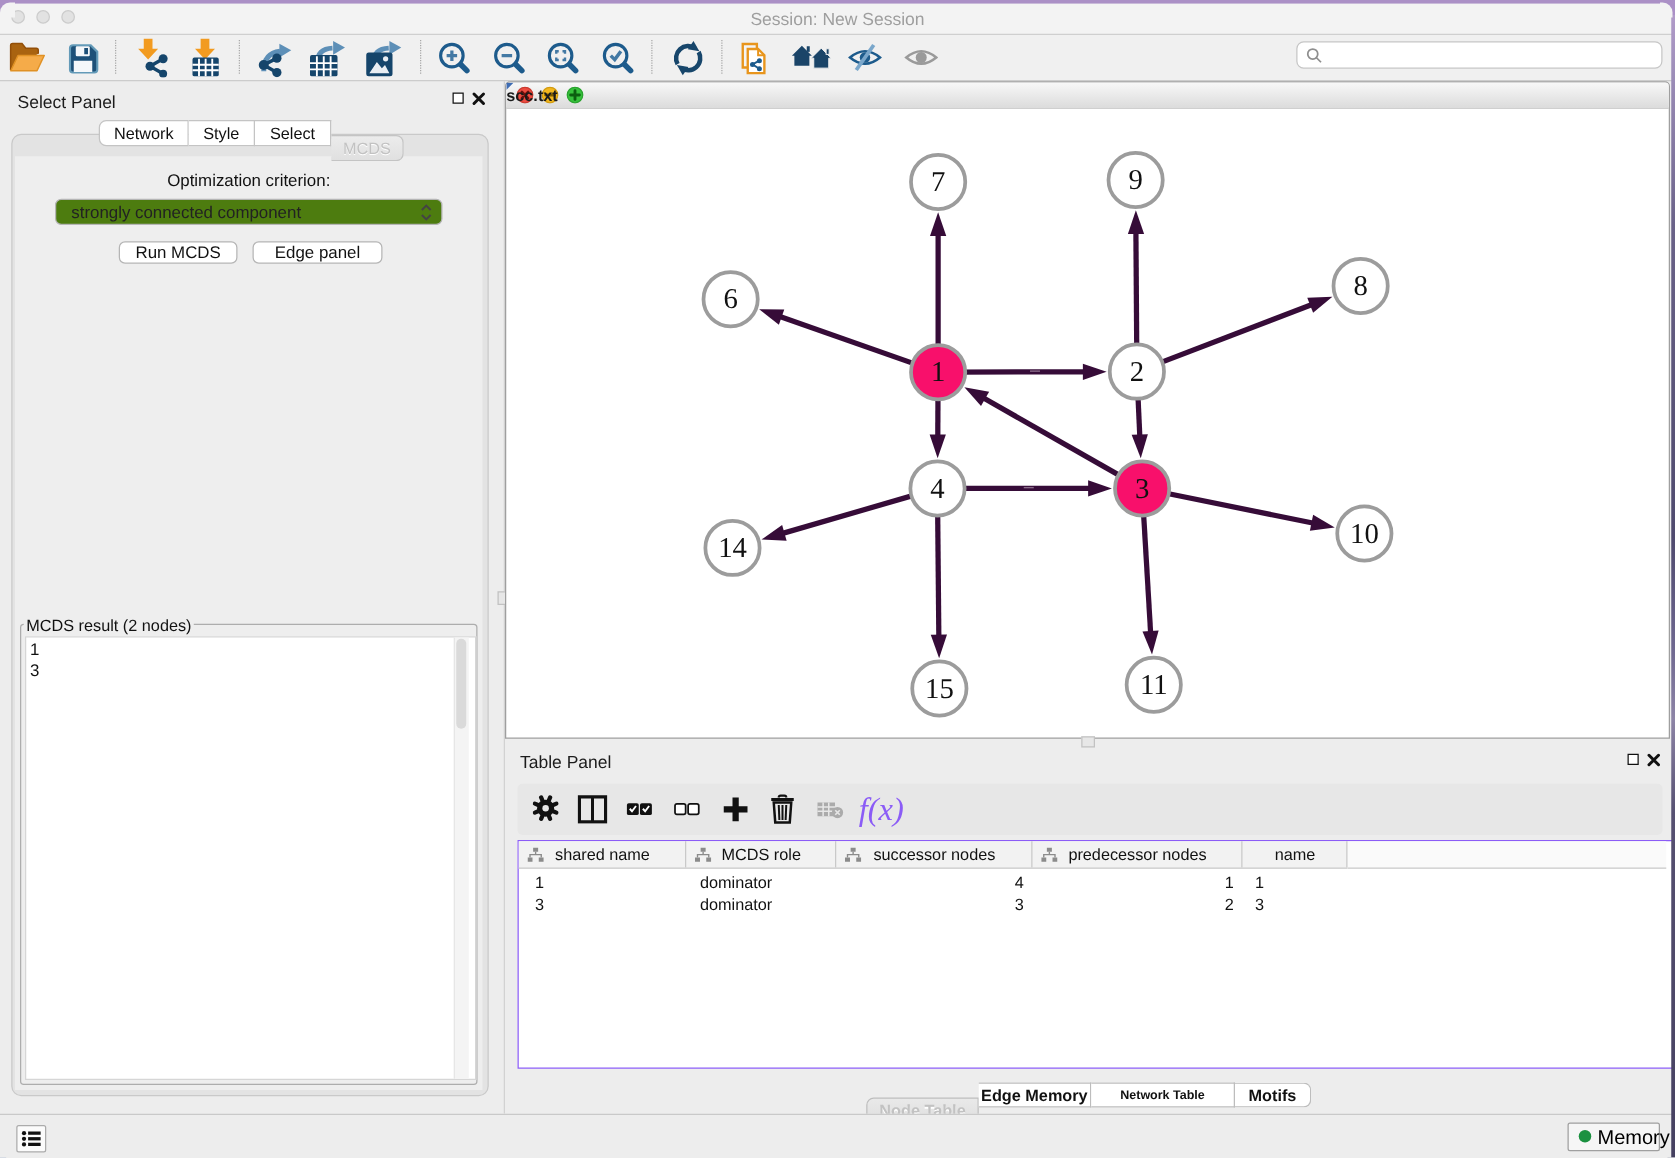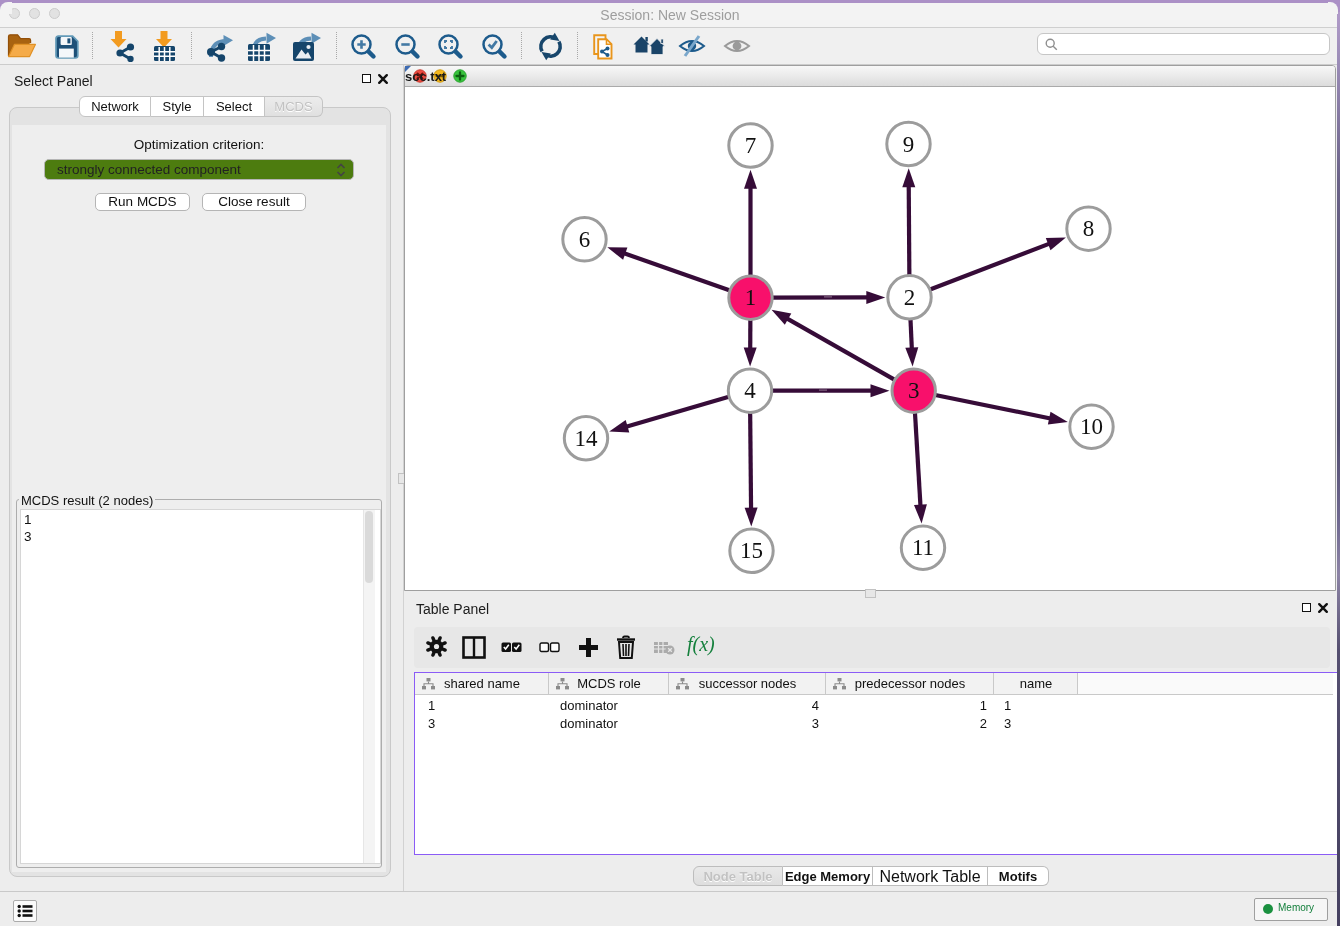--- a/index.html
+++ b/index.html
@@ -1,19 +1,19 @@
 <!DOCTYPE html>
 <html><head>
 <meta charset="utf-8">
 <style>
 html,body{margin:0;padding:0;}
 body{width:1340px;height:926px;overflow:hidden;position:relative;
   font-family:"Liberation Sans",sans-serif;background:#ededed;}
 .ab{position:absolute;}
-.etched{color:#c2c2c2;text-shadow:0 1px 0 #ffffff;}
+.etched{color:#c2c2c2;text-shadow:0 1px 0 #ffffff;margin-top:12px;}
 svg{display:block;}
 </style>
 </head>
 <body>
 
 <div class="ab" style="left:0;top:0;width:1340px;height:3px;background:#ab90c6;"></div>
 <div class="ab" style="z-index:61;left:0;top:0;width:12px;height:12px;background:#ab90c6;"></div>
 <div class="ab" style="z-index:62;left:0;top:2px;width:12px;height:12px;background:#f3f3f3;border-radius:8px 0 0 0;"></div>
 <div class="ab" style="z-index:61;left:1328px;top:0;width:12px;height:12px;background:#ab90c6;"></div>
 <div class="ab" style="z-index:62;left:1328px;top:2px;width:10px;height:12px;background:#f3f3f3;border-radius:0 8px 0 0;"></div>
@@ -185,21 +185,21 @@
 
   <div class="ab" style="left:12px;top:72px;width:374px;text-align:center;font-size:13.5px;color:#111;">Optimization criterion:</div>
   <div class="ab" style="left:44px;top:94px;width:310px;height:21px;background:#4d7c0f;border:1px solid #b5b5b5;border-radius:5px;box-sizing:border-box;">
     <div class="ab" style="left:12px;top:2px;font-size:13.5px;color:#222;">strongly connected component</div>
     <svg class="ab" style="left:289px;top:2px;" width="14" height="16" viewBox="0 0 14 16">
         <path d="M3.5 6 L7 2.5 L10.5 6" fill="none" stroke="#444" stroke-width="1.6"></path>
         <path d="M3.5 10 L7 13.5 L10.5 10" fill="none" stroke="#444" stroke-width="1.6"></path>
       </svg>
   </div>
   <div class="ab" style="left:95px;top:128px;width:95px;height:18px;background:#ffffff;border:1px solid #b5b5b5;border-radius:5px;box-sizing:border-box;text-align:center;font-size:13.5px;line-height:16px;color:#111;">Run MCDS</div>
-  <div class="ab" style="left:202px;top:128px;width:104px;height:18px;background:#ffffff;border:1px solid #b5b5b5;border-radius:5px;box-sizing:border-box;text-align:center;font-size:13.5px;line-height:16px;color:#111;">Close result</div>
+  <div class="ab" style="left:202px;top:128px;width:104px;height:18px;background:#ffffff;border:1px solid #b5b5b5;border-radius:5px;box-sizing:border-box;text-align:center;font-size:13.5px;line-height:16px;color:#111;">Edge panel</div>
 
   <div class="ab" style="left:16px;top:434px;width:366px;height:369px;border:1px solid #adadad;border-radius:3px;box-sizing:border-box;"></div>
   <div class="ab" style="left:19px;top:428px;background:#eeeeee;padding:0 2px;font-size:13px;color:#111;">MCDS result (2 nodes)</div>
   <div class="ab" style="left:20px;top:444px;width:361px;height:355px;background:#ffffff;border:1px solid #d6d6d6;box-sizing:border-box;">
     <div class="ab" style="left:3px;top:1px;font-size:13.5px;color:#111;line-height:17px;">1<br>3</div>
     <div class="ab" style="left:342px;top:0;width:11px;height:353px;background:#f4f4f4;border-left:1px solid #e6e6e6;">
       <div class="ab" style="left:1px;top:1px;width:8px;height:72px;background:#dadada;border-radius:4px;"></div>
     </div>
   </div>
 </div>
@@ -342,21 +342,21 @@
     <line x1="14" y1="9" x2="13.5" y2="21" stroke="#111" stroke-width="1.6"></line>
   </svg>
 
   <svg class="ab" style="left:249px;top:44px;" width="22" height="14" viewBox="0 0 22 14">
     <rect x="1" y="1" width="14" height="11" fill="#ababab"></rect>
     <path d="M1 4.5 L15 4.5 M1 8 L15 8 M5.5 1 L5.5 12 M10 1 L10 12" stroke="#e7e7e7" stroke-width="1.2"></path>
     <circle cx="17" cy="9" r="4.5" fill="#ababab"></circle>
     <path d="M15.2 7.2 L18.8 10.8 M18.8 7.2 L15.2 10.8" stroke="#e7e7e7" stroke-width="1.3"></path>
   </svg>
 
-  <div class="ab" style="left:283px;top:36px;font-family:'Liberation Serif',serif;font-style:italic;font-size:20px;color:#15803d;">f(x)</div>
+  <div class="ab" style="left:283px;top:36px;font-family:'Liberation Serif',serif;font-style:italic;font-size:26px;color:#8b5cf6;">f(x)</div>
 
   <div class="ab" style="left:10px;top:75px;width:1100px;height:183px;background:#ffffff;border:1px solid #8b5cf6;box-sizing:border-box;">
 
     <div class="ab" style="left:0;top:0;width:663px;height:21px;background:#f2f2f2;border-bottom:1px solid #c9c9c9;"></div>
     <div class="ab" style="left:663px;top:0;width:255px;height:21px;background:#fafafa;border-bottom:1px solid #c9c9c9;"></div>
     <div class="ab" style="left:0;top:0;width:134px;height:21px;text-align:center;font-size:13px;line-height:21px;color:#111;">shared name</div>
     <div class="ab" style="left:134px;top:0;width:120px;height:21px;text-align:center;font-size:13px;line-height:21px;color:#111;">MCDS role</div>
     <div class="ab" style="left:254px;top:0;width:157px;height:21px;text-align:center;font-size:13px;line-height:21px;color:#111;">successor nodes</div>
     <div class="ab" style="left:411px;top:0;width:168px;height:21px;text-align:center;font-size:13px;line-height:21px;color:#111;">predecessor nodes</div>
     <div class="ab" style="left:579px;top:0;width:84px;height:21px;text-align:center;font-size:13px;line-height:21px;color:#111;">name</div>
@@ -407,32 +407,32 @@
     <div class="ab" style="left:589px;top:25px;font-size:13px;color:#111;">1</div>
     <div class="ab" style="left:13px;top:43px;font-size:13px;color:#111;">3</div>
     <div class="ab" style="left:145px;top:43px;font-size:13px;color:#111;">dominator</div>
     <div class="ab" style="left:254px;top:43px;width:150px;text-align:right;font-size:13px;color:#111;">3</div>
     <div class="ab" style="left:411px;top:43px;width:161px;text-align:right;font-size:13px;color:#111;">2</div>
     <div class="ab" style="left:589px;top:43px;font-size:13px;color:#111;">3</div>
   </div>
 
   <div class="ab etched" style="left:289px;top:269px;width:90px;height:20px;background:linear-gradient(#e9e9e9,#dedede);border:1px solid #bdbdbd;border-radius:6px 0 0 6px;box-sizing:border-box;text-align:center;font-size:13px;font-weight:bold;line-height:19px;">Node Table</div>
   <div class="ab" style="left:379px;top:269px;width:90px;height:20px;background:#ffffff;border:1px solid #bdbdbd;border-left:none;box-sizing:border-box;text-align:center;font-size:13px;font-weight:bold;line-height:19px;color:#111;">Edge Memory</div>
-  <div class="ab" style="left:469px;top:269px;width:115px;height:20px;background:#ffffff;border:1px solid #bdbdbd;border-left:none;box-sizing:border-box;text-align:center;font-size:16px;font-weight:normal;line-height:19px;color:#111;">Network Table</div>
+  <div class="ab" style="left:469px;top:269px;width:115px;height:20px;background:#ffffff;border:1px solid #bdbdbd;border-left:none;box-sizing:border-box;text-align:center;font-size:10px;font-weight:bold;line-height:19px;color:#111;">Network Table</div>
   <div class="ab" style="left:584px;top:269px;width:61px;height:20px;background:#ffffff;border:1px solid #bdbdbd;border-left:none;border-radius:0 6px 6px 0;box-sizing:border-box;text-align:center;font-size:13px;font-weight:bold;line-height:19px;color:#111;">Motifs</div>
 </div>
 
 <div id="statusbar" class="ab" style="left:0;top:891px;width:1340px;height:35px;background:#ededed;border-top:1px solid #c9c9c9;">
   <div class="ab" style="left:13px;top:8px;width:22px;height:20px;background:#fbfbfb;border:1px solid #ababab;border-radius:2px;">
     <svg class="ab" style="left:3px;top:3px;" width="16" height="14" viewBox="0 0 16 14">
       <circle cx="2.2" cy="2.5" r="1.7" fill="#111"></circle>
         <circle cx="2.2" cy="7" r="1.7" fill="#111"></circle>
         <circle cx="2.2" cy="11.5" r="1.7" fill="#111"></circle>
       <rect x="5.5" y="1.2" width="10" height="2.6" fill="#111"></rect>
         <rect x="5.5" y="5.7" width="10" height="2.6" fill="#111"></rect>
         <rect x="5.5" y="10.2" width="10" height="2.6" fill="#111"></rect>
     </svg>
   </div>
   <div class="ab" style="left:1254px;top:6px;width:74px;height:23px;background:#f6f6f6;border:1px solid #9f9f9f;border-radius:2px;box-sizing:border-box;">
     <div class="ab" style="left:8px;top:5px;width:10px;height:10px;border-radius:50%;background:#1b9140;"></div>
-    <div class="ab" style="left:23px;top:3px;font-size:10px;color:#15803d;">Memory</div>
+    <div class="ab" style="left:23px;top:3px;font-size:16px;color:#000000;">Memory</div>
   </div>
 </div>
 
 </body></html>

